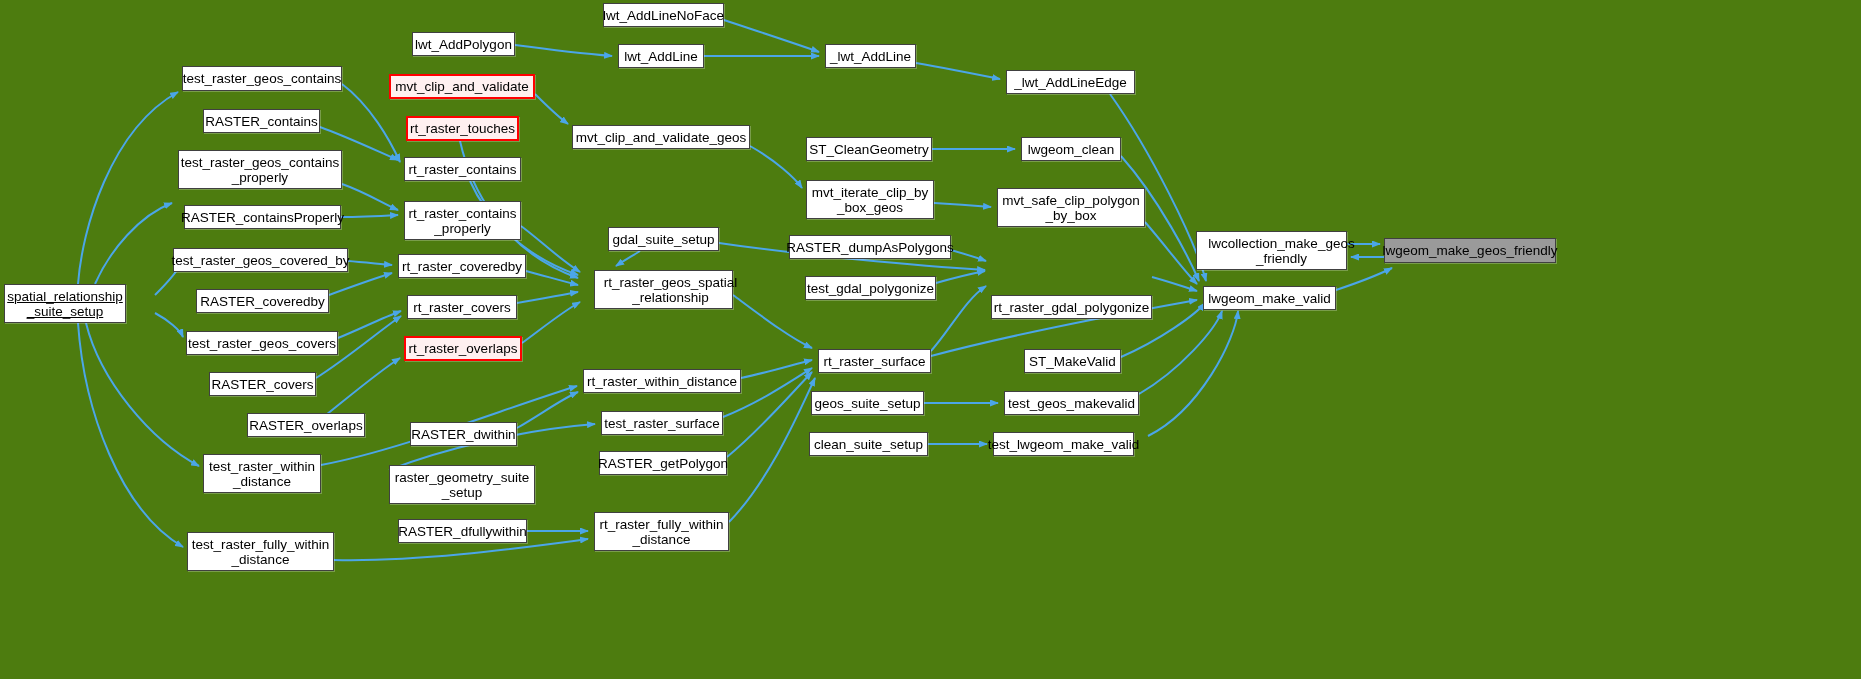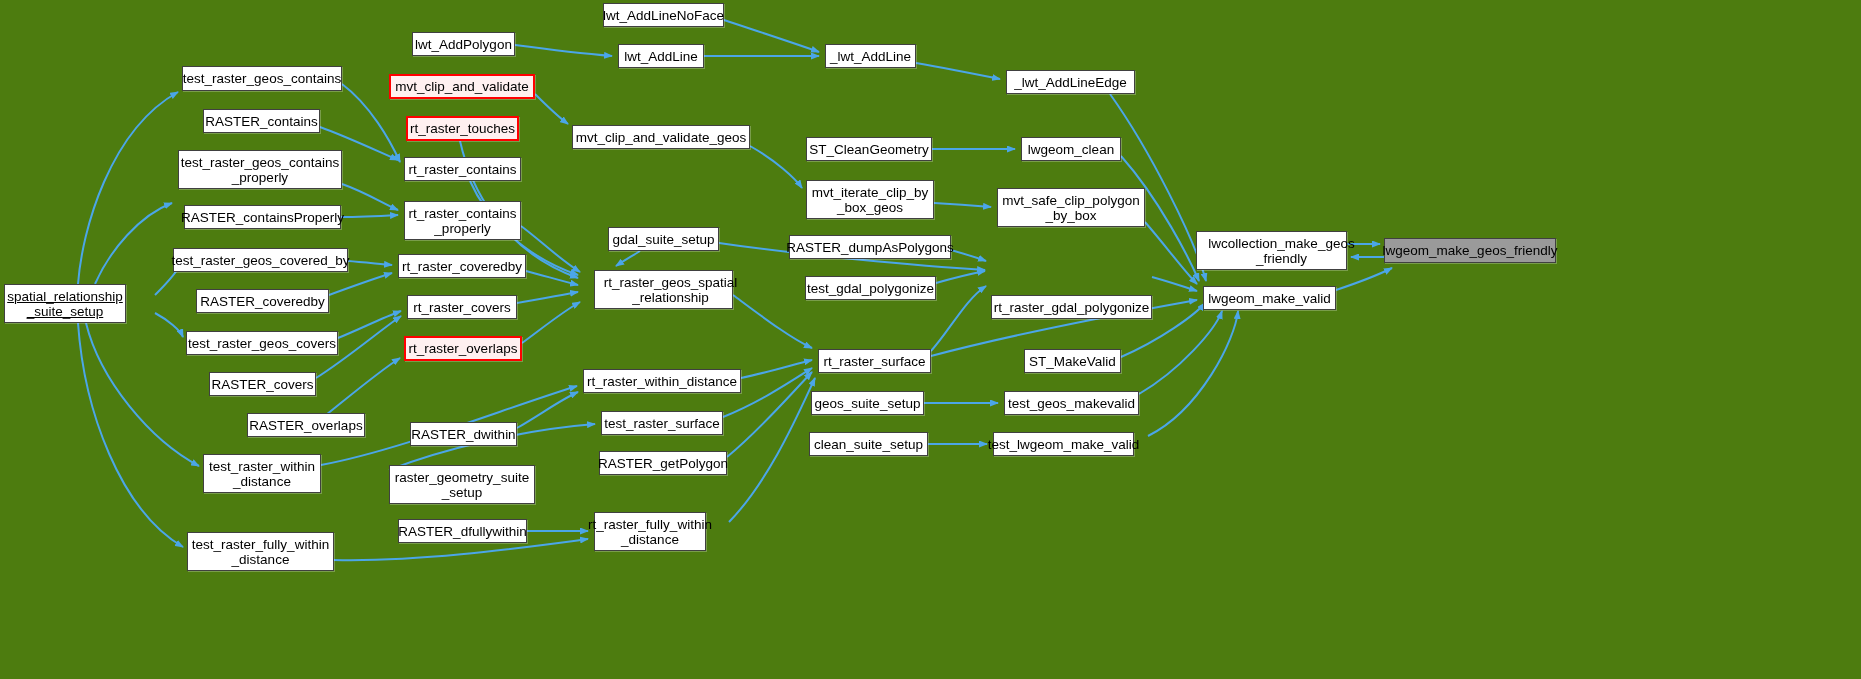--- a/index.html
+++ b/index.html
@@ -150,19 +150,19 @@
       <div class="node" style="left: 203px; top: 413px; width: 118px; height: 24px; margin-left: 44px;">RASTER_overlaps</div>
       <div class="node" style="left: 601px; top: 411px; width: 122px; height: 24px;">test_raster_surface</div>
       <div class="node" style="left: 410px; top: 422px; width: 107px; height: 24px;">RASTER_dwithin</div>
       <div class="node" style="left: 809px; top: 432px; width: 119px; height: 24px;">clean_suite_setup</div>
       <div class="node" style="left: 993px; top: 432px; width: 141px; height: 24px;">test_lwgeom_make_valid</div>
       <div class="node" style="left: 599px; top: 451px; width: 128px; height: 24px;">RASTER_getPolygon</div>
       <div class="node" style="left: 203px; top: 454px; width: 118px; height: 39px;">test_raster_within
 _distance</div>
       <div class="node" style="left: 389px; top: 465px; width: 146px; height: 39px;">raster_geometry_suite
 _setup</div>
-      <div class="node" style="left: 594px; top: 512px; width: 112px; height: 39px;">rt_raster_fully_within
+      <div class="node" style="left: 594px; top: 512px; width: 135px; height: 39px;">rt_raster_fully_within
 _distance</div>
       <div class="node" style="left: 398px; top: 519px; width: 129px; height: 24px;">RASTER_dfullywithin</div>
       <div class="node" style="left: 187px; top: 532px; width: 147px; height: 39px;">test_raster_fully_within
 _distance</div>
     </div>
 </div>
 
 </body></html>

